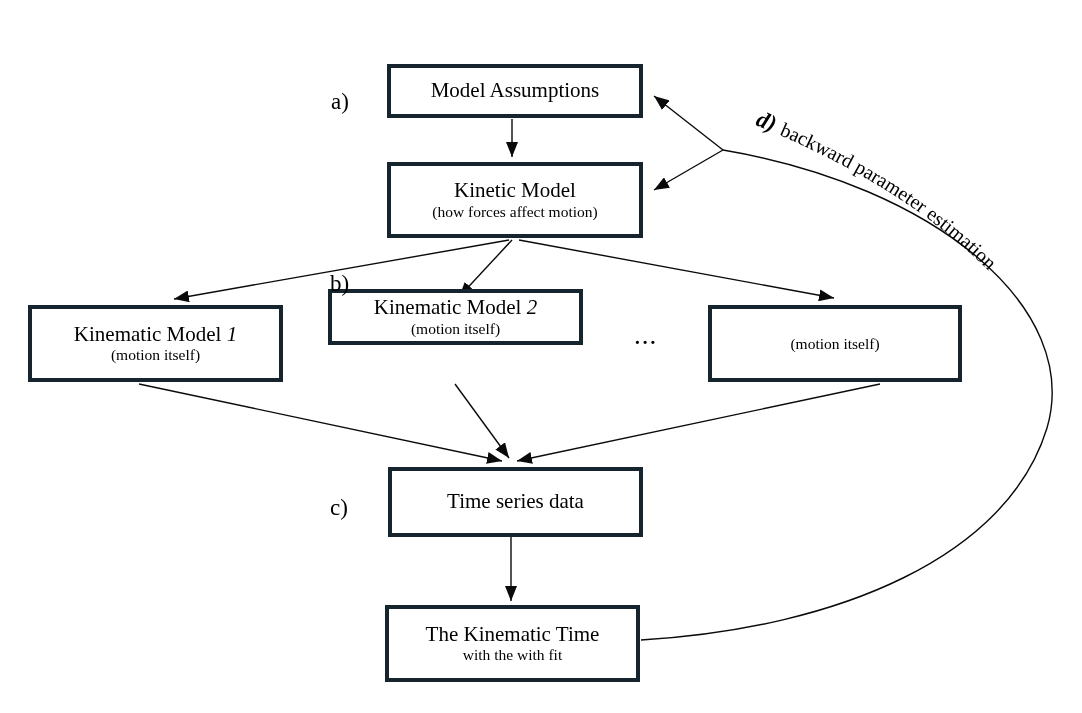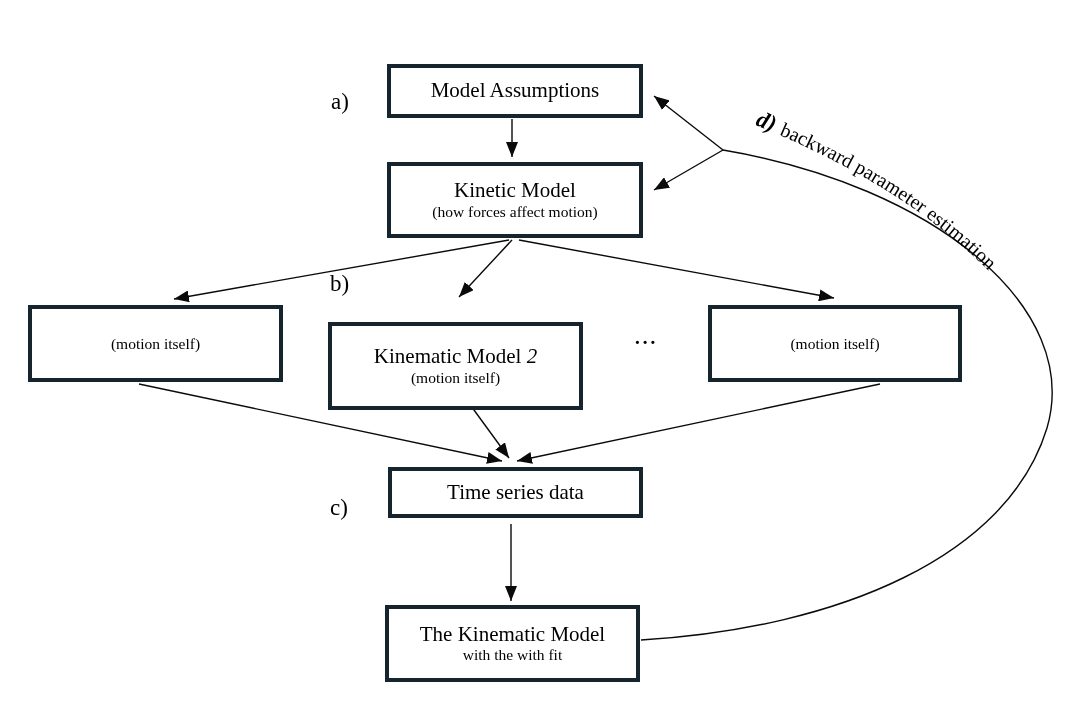--- a/index.html
+++ b/index.html
@@ -74,38 +74,39 @@
   <div class="box" style="left:387px;top:162px;width:256px;height:76px">
     <div class="title">Kinetic Model</div>
     <div class="subtitle">(how forces affect motion)</div>
   </div>
 
   <div class="box" style="left:387px;top:64px;width:256px;height:54px">
     <div class="title">Model Assumptions</div>
   </div>
 
   <div class="box" style="left:28px;top:305px;width:255px;height:77px">
+    <div class="title"><span>Kinematic Model </span><span class="var">1</span></div>
     <div class="subtitle">(motion itself)</div>
   </div>
 
-  <div class="box" style="left:328px;top:322px;width:255px;height:88px">
+  <div class="box" style="left:328px;top:289px;width:255px;height:56px">
     <div class="title"><span>Kinematic Model </span><span class="var">2</span></div>
     <div class="subtitle">(motion itself)</div>
   </div>
 
   <div class="box" style="left:708px;top:305px;width:254px;height:77px">
     <div class="subtitle">(motion itself)</div>
   </div>
 
-  <div class="box" style="left:388px;top:467px;width:255px;height:51px">
+  <div class="box" style="left:388px;top:467px;width:255px;height:70px">
     <div class="title">Time series data</div>
   </div>
 
   <div class="box" style="left:385px;top:605px;width:255px;height:77px">
-    <div class="title">The Kinematic Model</div>
+    <div class="title">The Kinematic Time</div>
     <div class="subtitle">with the with fit</div>
   </div>
 
   <div class="corner-label" style="left:331px;top:90px">a)</div>
   <div class="corner-label" style="left:330px;top:272px">b)</div>
   <div class="corner-label" style="left:330px;top:496px">c)</div>
   <div class="ellipsis" style="left:634px;top:322px">...</div>
 
 </div>
 

